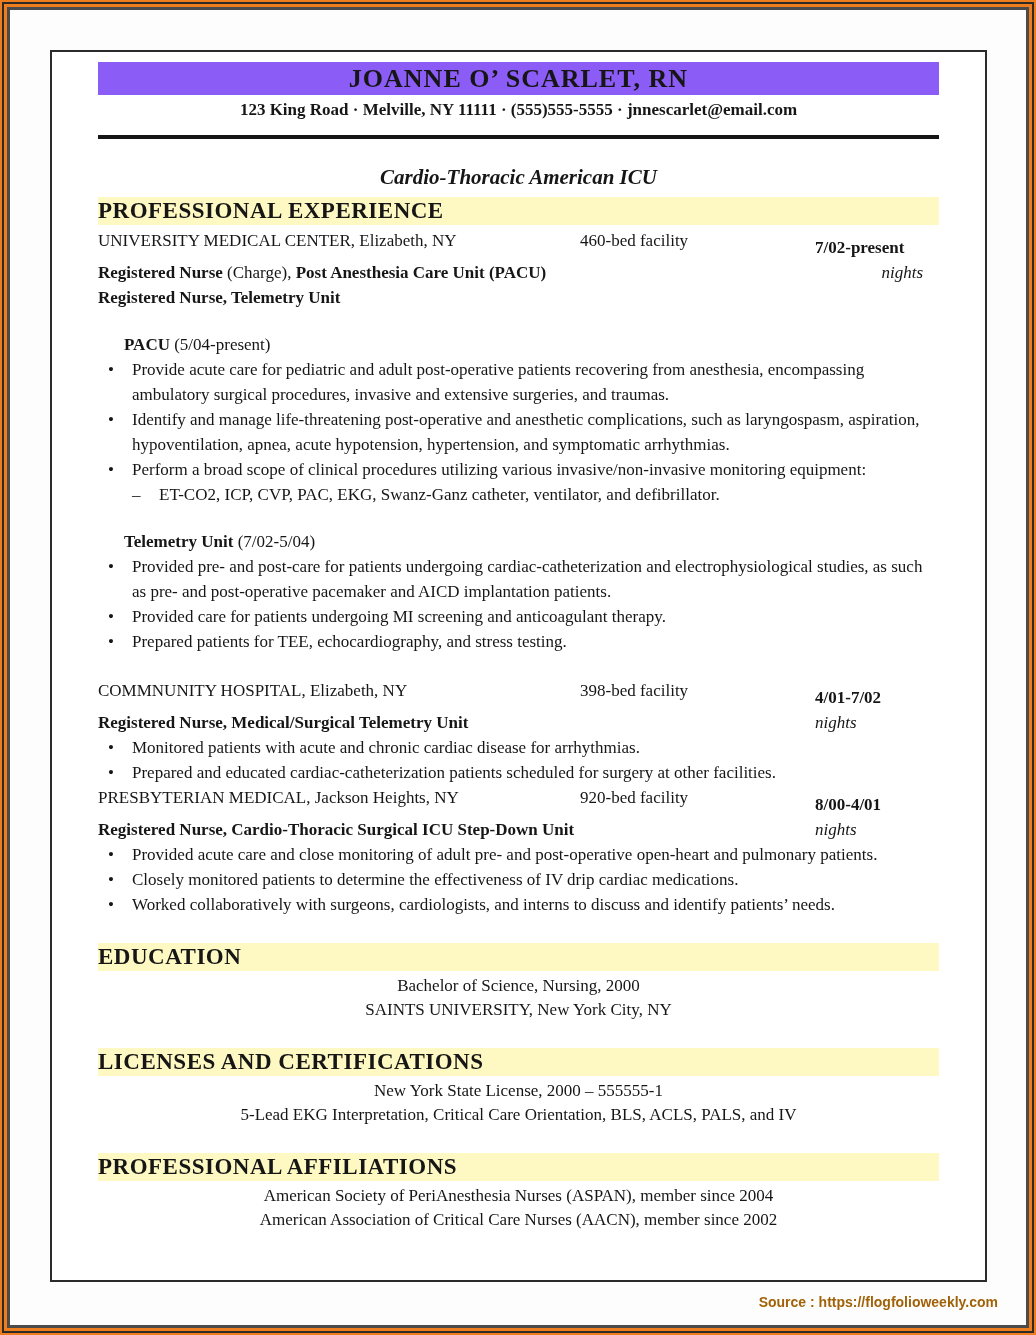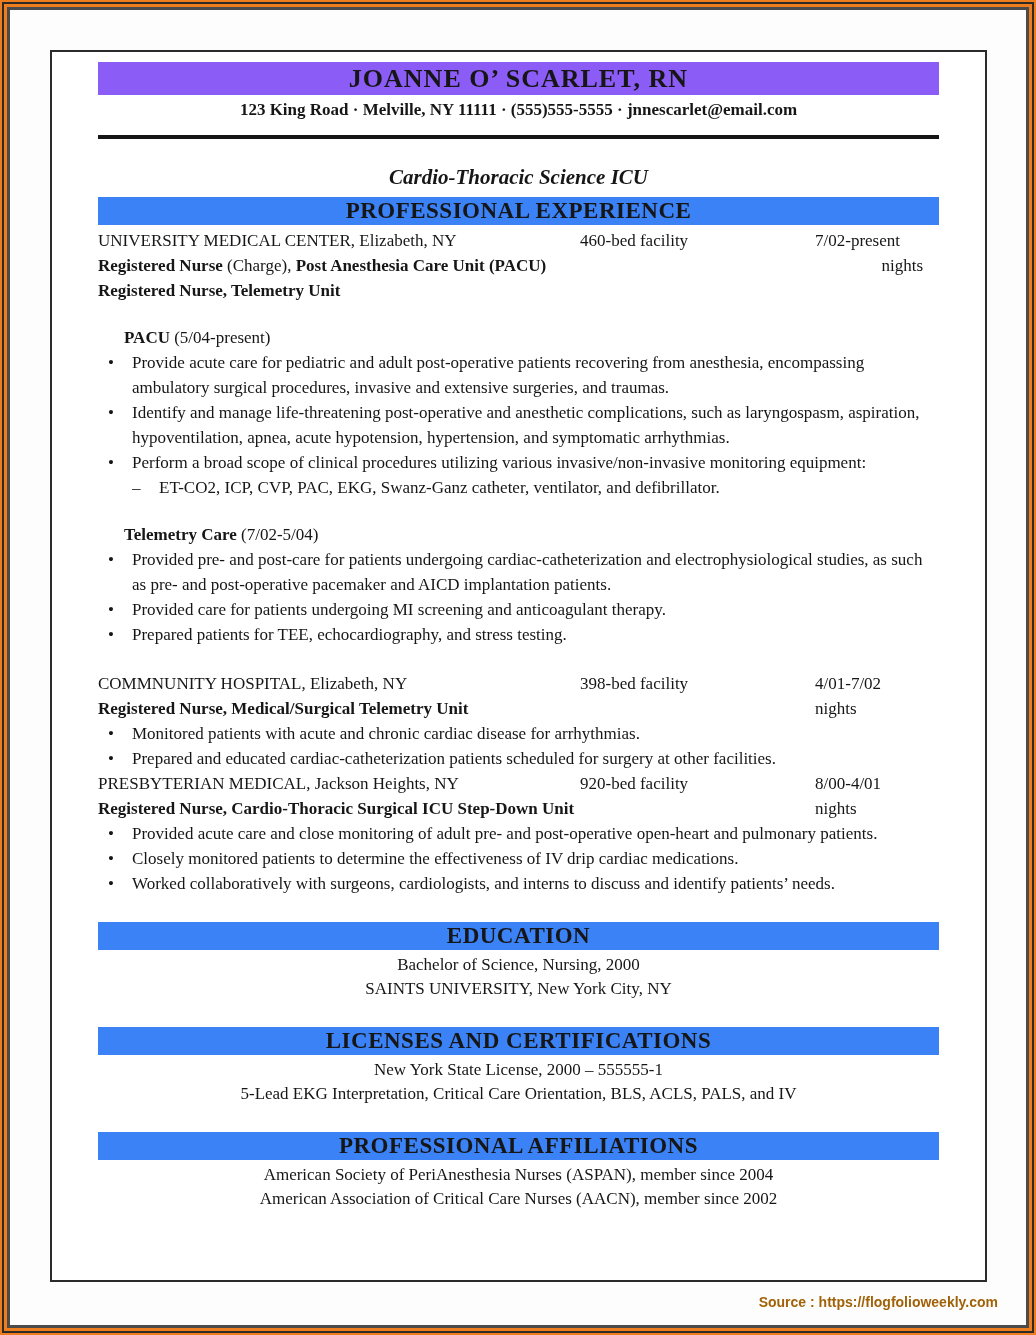--- a/index.html
+++ b/index.html
@@ -33,35 +33,35 @@
     margin-top: 3px; text-align: center; font-weight: bold;
     font-size: 17px; line-height: 24px;
   }
   .rule { margin-top: 13px; height: 4px; background: #161616; }
 
   .subtitle {
     margin-top: 26px; text-align: center;
     font-weight: bold; font-style: italic; font-size: 21px;
   }
   .section-banner {
-    margin-top: 26px; height: 28px; line-height: 28px; background: #3b82f6;
-    text-align: center; font-weight: bold; font-size: 23px; letter-spacing: .5px;
+    margin-top: 26px; height: 28px; line-height: 28px; background: #fef9c3;
+    font-weight: bold; font-size: 23px; letter-spacing: .5px;
   }
   .section-banner.pe { margin-top: 7px; }
 
   .emp-grid {
     display: grid; grid-template-columns: 482px 235px 124px;
     font-size: 17px; line-height: 25px;
   }
   .emp-grid.first { margin-top: 3px; }
   .emp-grid.gap   { margin-top: 24px; }
   .emp-title { grid-column: 1 / 3; font-weight: bold; }
   .emp-title .reg { font-weight: normal; }
-  .emp-dates { font-weight: normal; }
-  .emp-shift { }
+  .emp-dates { font-weight: bold; margin-top: 7px; }
+  .emp-shift { font-style: italic; }
   .shift-right { text-align: right; padding-right: 16px; }
 
   .unit-heading { margin-top: 22px; font-size: 17px; line-height: 25px; }
   .unit-heading b { font-weight: bold; margin-left: 26px; }
 
   .b-row  { display: flex; padding-left: 10px; font-size: 17px; line-height: 25px; }
   .b-glyph{ width: 24px; flex: none; }
   .b-text { flex: 1; }
   .sb-row { display: flex; padding-left: 34px; font-size: 17px; line-height: 25px; }
   .sb-glyph{ width: 27px; flex: none; }
@@ -82,21 +82,21 @@
 
 <div class="page">
   <div class="content">
 
     <div class="name-banner">
       <span>JOANNE O’ SCARLET, RN</span>
     </div>
     <div class="contact">123 King Road · Melville, NY 11111 · (555)555-5555 · jnnescarlet@email.com</div>
     <div class="rule"></div>
 
-    <div class="subtitle">Cardio-Thoracic Science ICU</div>
+    <div class="subtitle">Cardio-Thoracic American ICU</div>
     <div class="section-banner pe">PROFESSIONAL EXPERIENCE</div>
 
     <div class="emp-grid first">
       <span class="emp-name">UNIVERSITY MEDICAL CENTER, Elizabeth, NY</span>
       <span class="emp-fac">460-bed facility</span>
       <span class="emp-dates">7/02-present</span>
     </div>
     <div class="emp-grid">
       <span class="emp-title"><b>Registered Nurse</b><span class="reg"> (Charge), </span><b>Post Anesthesia Care Unit (PACU)</b></span>
       <span class="emp-shift shift-right">nights</span>
@@ -116,21 +116,21 @@
     </div>
     <div class="b-row">
       <span class="b-glyph">•</span>
       <span class="b-text">Perform a broad scope of clinical procedures utilizing various invasive/non-invasive monitoring equipment:</span>
     </div>
     <div class="sb-row">
       <span class="sb-glyph">–</span>
       <span class="b-text">ET-CO2, ICP, CVP, PAC, EKG, Swanz-Ganz catheter, ventilator, and defibrillator.</span>
     </div>
 
-    <div class="unit-heading"><b>Telemetry Care</b><span> (7/02-5/04)</span></div>
+    <div class="unit-heading"><b>Telemetry Unit</b><span> (7/02-5/04)</span></div>
     <div class="b-row">
       <span class="b-glyph">•</span>
       <span class="b-text">Provided pre- and post-care for patients undergoing cardiac-catheterization and electrophysiological studies, as such as pre- and post-operative pacemaker and AICD implantation patients.</span>
     </div>
     <div class="b-row">
       <span class="b-glyph">•</span>
       <span class="b-text">Provided care for patients undergoing MI screening and anticoagulant therapy.</span>
     </div>
     <div class="b-row">
       <span class="b-glyph">•</span>

